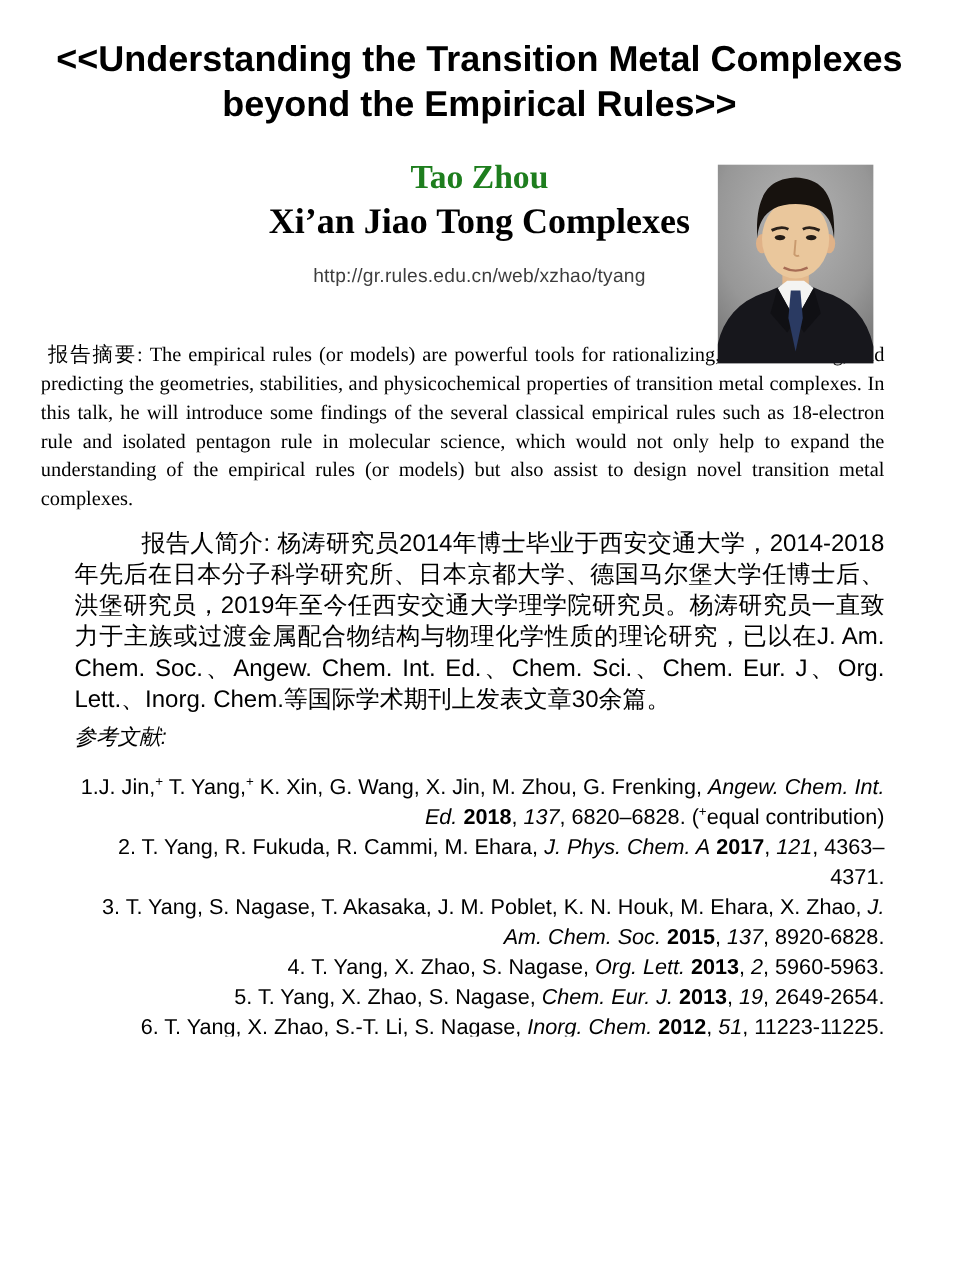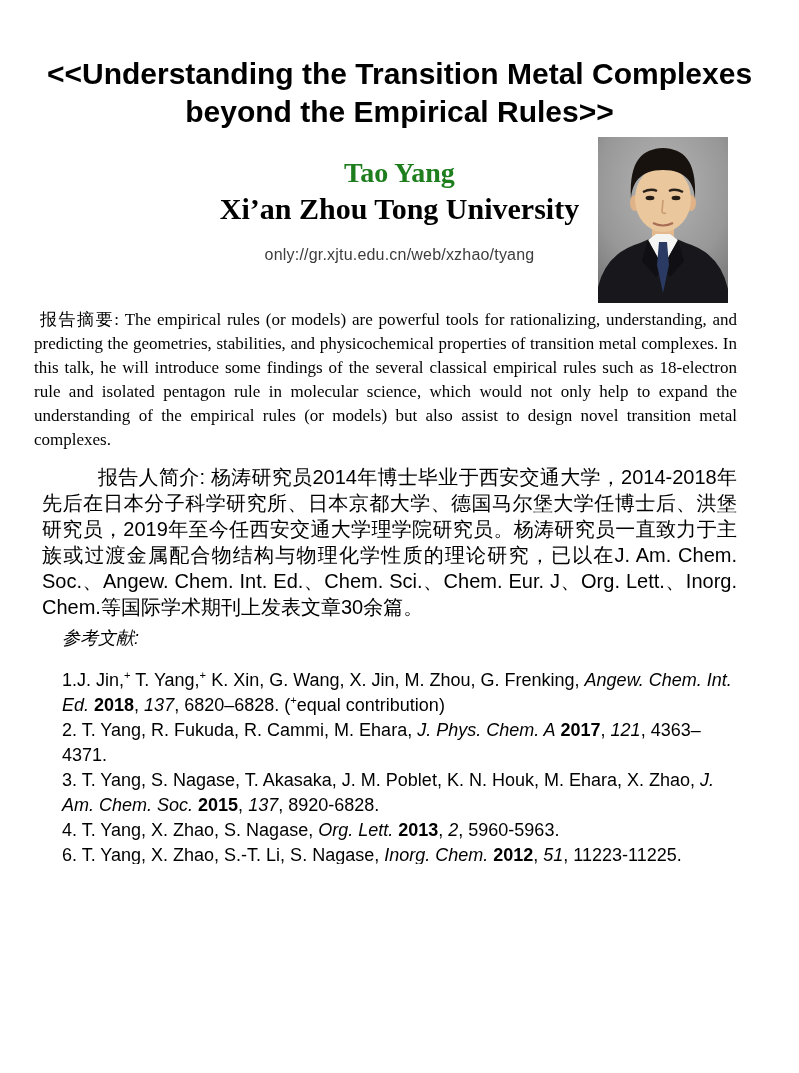--- a/index.html
+++ b/index.html
@@ -5,21 +5,21 @@
   html, body { margin: 0; padding: 0; background: #ffffff; }
   .page {
     position: relative;
     width: 799px;
     height: 864px;
     background: #ffffff;
     overflow: hidden;
     font-family: "Liberation Sans", sans-serif;
     color: #000;
     box-sizing: border-box;
-    padding-top: 55px;
+    padding-top: 31px;
   }
   .title {
     margin: 0;
     text-align: center;
     font-family: "Liberation Sans", sans-serif;
     font-weight: bold;
     font-size: 30px;
     line-height: 38px;
     color: #000;
   }
@@ -54,33 +54,33 @@
   .photo svg { display: block; width: 100%; height: 100%; }
   .abstract {
     margin: 44px 62px 0 34px;
     font-family: "Liberation Serif", serif;
     font-size: 17px;
     line-height: 24px;
     text-align: justify;
     text-indent: 6px;
   }
   .bio {
-    margin: 12px 62px 0 42px;
+    margin: 12px 62px 0 62px;
     font-size: 20px;
     line-height: 26px;
     text-align: justify;
     text-indent: 56px;
   }
   .refs {
     margin: 6px 62px 0 62px;
     font-size: 18px;
     line-height: 25px;
   }
   .refs-heading { margin-bottom: 17px; font-style: italic; }
-  .ref-item { text-align: left; }
+  .ref-item { text-align: right; }
   .ref-item sup { font-size: 62%; line-height: 0; }
   .footer {
     margin: 26px 0 0 65px;
     color: var(--red, #ff0000);
     font-weight: bold;
     font-size: 26px;
   }
   .f-line { margin-bottom: 14px; line-height: 34px; white-space: nowrap; }
   .f-label { margin-right: 26px; }
   .f-host { margin-right: 56px; }
@@ -89,23 +89,23 @@
 <body>
 
 <div class="page">
 
   <h1 class="title">
     <span>&lt;&lt;Understanding the Transition Metal Complexes</span><br>
     <span>beyond the Empirical Rules&gt;&gt;</span>
   </h1>
 
   <div class="speaker">
-    <div class="name">Tao Yang</div>
-    <div class="affil">Xi’an Zhou Tong University</div>
-    <div class="url">only://gr.xjtu.edu.cn/web/xzhao/tyang</div>
+    <div class="name">Tao Zhou</div>
+    <div class="affil">Xi’an Jiao Tong Complexes</div>
+    <div class="url">http://gr.rules.edu.cn/web/xzhao/tyang</div>
   </div>
 
   <div class="photo">
     <svg viewBox="0 0 130 166" xmlns="http://www.w3.org/2000/svg">
       <defs>
         <radialGradient id="bg" cx="50%" cy="30%" r="85%">
           <stop offset="0%" stop-color="#b5b5b5"></stop>
           <stop offset="60%" stop-color="#979797"></stop>
           <stop offset="100%" stop-color="#6f6f6f"></stop>
         </radialGradient>
@@ -152,20 +152,21 @@
     <span>杨涛研究员2014年博士毕业于西安交通大学，2014-2018年先后在日本分子科学研究所、日本京都大学、德国马尔堡大学任博士后、洪堡研究员，2019年至今任西安交通大学理学院研究员。杨涛研究员一直致力于主族或过渡金属配合物结构与物理化学性质的理论研究，已以在J. Am. Chem. Soc.、Angew. Chem. Int. Ed.、Chem. Sci.、Chem. Eur. J、Org. Lett.、Inorg. Chem.等国际学术期刊上发表文章30余篇。</span>
   </p>
 
   <div class="refs">
     <div class="refs-heading">参考文献:</div>
     <div>
         <div class="ref-item"><span>1.J. Jin,</span><sup>+</sup><span> T. Yang,</span><sup>+</sup><span> K. Xin, G. Wang, X. Jin, M. Zhou, G. Frenking, </span><span style="font-style: italic;">Angew. Chem. Int. Ed.</span><span> </span><span style="font-weight: bold;">2018</span><span>, </span><span style="font-style: italic;">137</span><span>, 6820–6828. (</span><sup>+</sup><span>equal contribution)</span></div>
         <div class="ref-item"><span>2. T. Yang, R. Fukuda, R. Cammi, M. Ehara, </span><span style="font-style: italic;">J. Phys. Chem. A</span><span> </span><span style="font-weight: bold;">2017</span><span>, </span><span style="font-style: italic;">121</span><span>, 4363–4371.</span></div>
         <div class="ref-item"><span>3. T. Yang, S. Nagase, T. Akasaka, J. M. Poblet, K. N. Houk, M. Ehara, X. Zhao, </span><span style="font-style: italic;">J. Am. Chem. Soc.</span><span> </span><span style="font-weight: bold;">2015</span><span>, </span><span style="font-style: italic;">137</span><span>, 8920-6828.</span></div>
         <div class="ref-item"><span>4. T. Yang, X. Zhao, S. Nagase, </span><span style="font-style: italic;">Org. Lett.</span><span> </span><span style="font-weight: bold;">2013</span><span>, </span><span style="font-style: italic;">2</span><span>, 5960-5963.</span></div>
+        <div class="ref-item"><span>5. T. Yang, X. Zhao, S. Nagase, </span><span style="font-style: italic;">Chem. Eur. J.</span><span> </span><span style="font-weight: bold;">2013</span><span>, </span><span style="font-style: italic;">19</span><span>, 2649-2654.</span></div>
         <div class="ref-item"><span>6. T. Yang, X. Zhao, S.-T. Li, S. Nagase, </span><span style="font-style: italic;">Inorg. Chem.</span><span> </span><span style="font-weight: bold;">2012</span><span>, </span><span style="font-style: italic;">51</span><span>, 11223-11225.</span></div>
       </div>
   </div>
 
   <div class="footer">
     <div class="f-line">
       <span class="f-label">时　间:</span>
       <span>2019年10月22日星期二上午10:00-11:00</span>
     </div>
     <div class="f-line">

